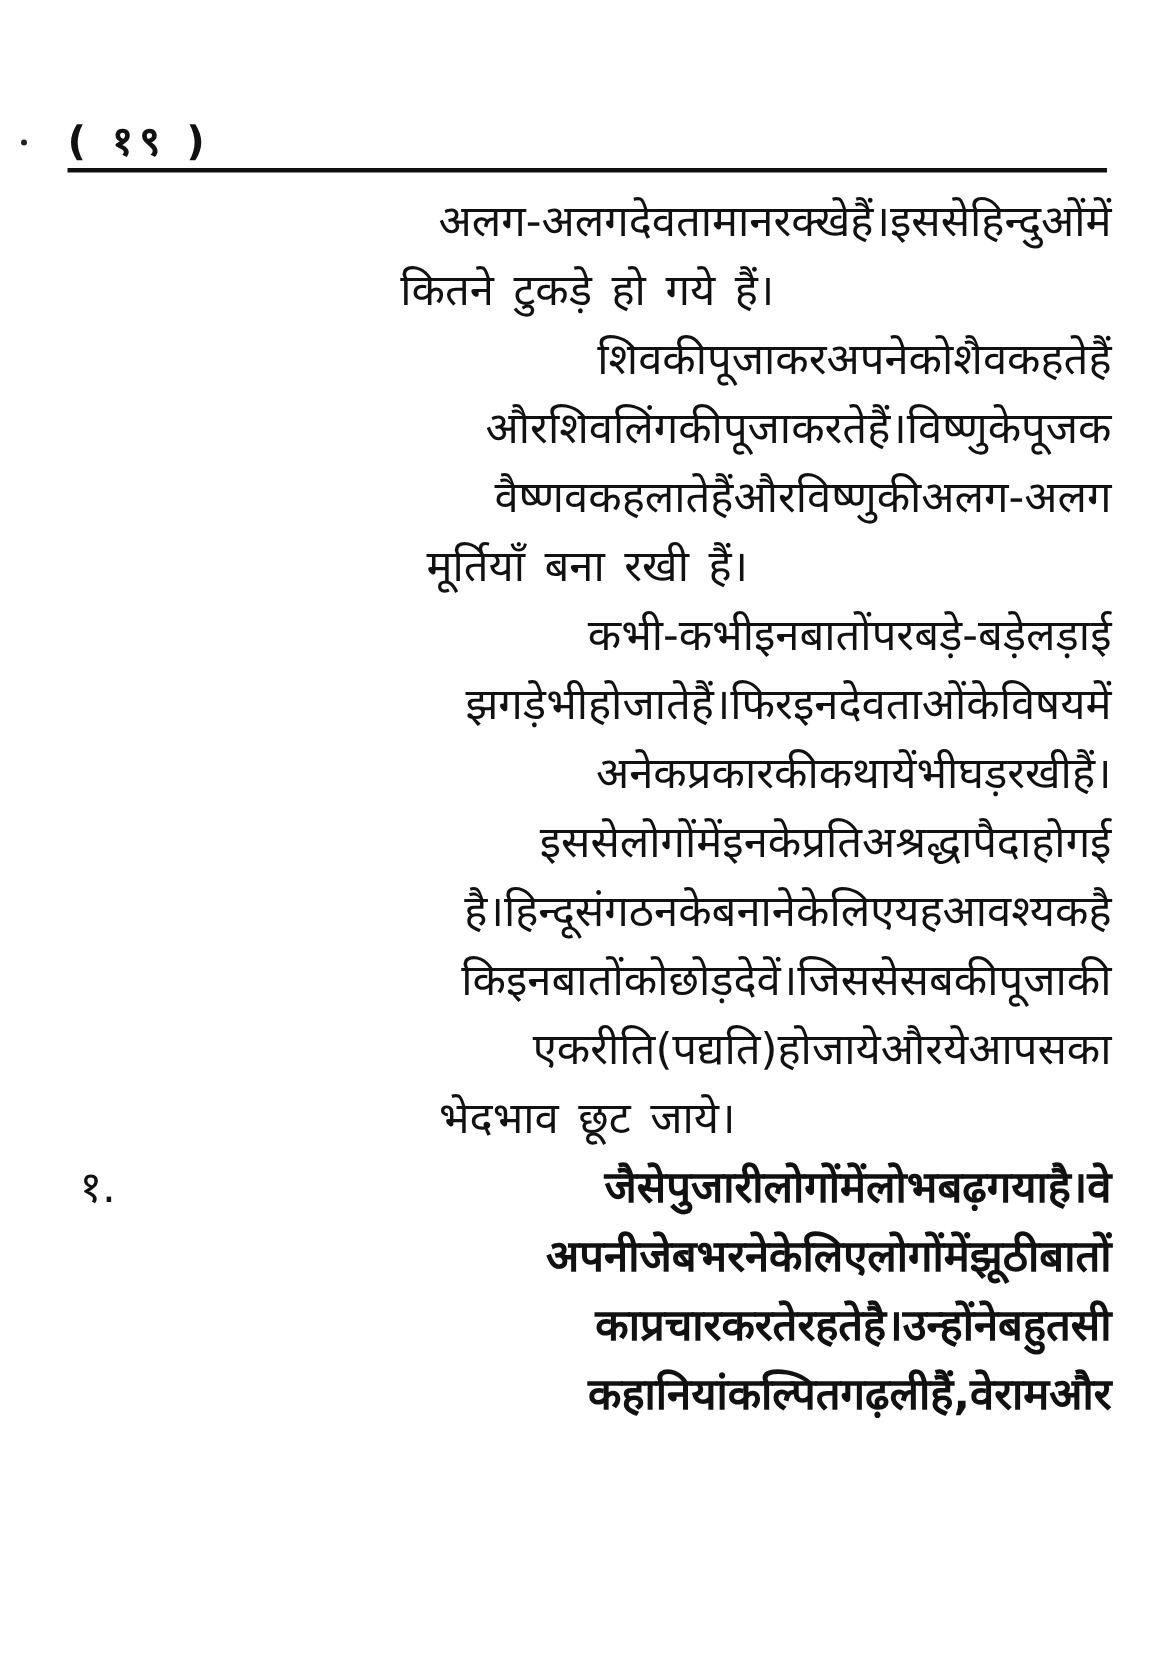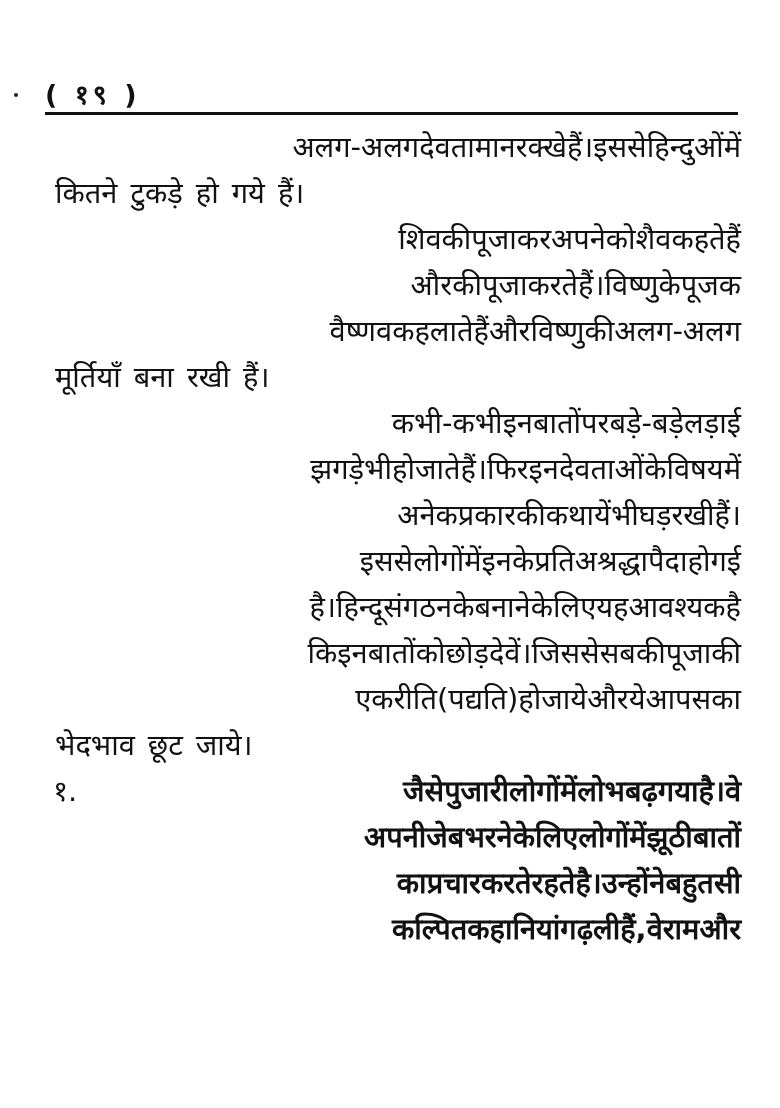--- a/index.html
+++ b/index.html
@@ -65,21 +65,21 @@
   }
   .line {
     height: 46px;
     line-height: 46px;
     font-size: 29px;
     white-space: nowrap;
     display: flex;
     justify-content: flex-end;
   }
   .line.last {
-    justify-content: flex-start;
+    justify-content: center;
     margin-left: 10px;
   }
   .line.last span.w { margin-right: 13px; }
   .line.indent { padding-left: 198px; }
   .list-item {
     position: relative;
   }
   .list-marker {
     position: absolute;
     left: 8px;
@@ -132,20 +132,21 @@
           <span class="w">पूजा</span>
           <span class="w">कर</span>
           <span class="w">अपने</span>
           <span class="w">को</span>
           <span class="w">शैव</span>
           <span class="w">कहते</span>
           <span class="w">हैं</span>
         </div>
       <div class="line">
           <span class="w">और</span>
+          <span class="w">शिवलिंग</span>
           <span class="w">की</span>
           <span class="w">पूजा</span>
           <span class="w">करते</span>
           <span class="w">हैं।</span>
           <span class="w">विष्णु</span>
           <span class="w">के</span>
           <span class="w">पूजक</span>
         </div>
       <div class="line">
           <span class="w">वैष्णव</span>
@@ -281,22 +282,22 @@
             <span class="w">का</span>
             <span class="w">प्रचार</span>
             <span class="w">करते</span>
             <span class="w">रहते</span>
             <span class="w">है।</span>
             <span class="w">उन्होंने</span>
             <span class="w">बहुत</span>
             <span class="w">सी</span>
           </div>
         <div class="line">
+            <span class="w">कहानियां</span>
             <span class="w">कल्पित</span>
-            <span class="w">कहानियां</span>
             <span class="w">गढ़</span>
             <span class="w">ली</span>
             <span class="w">हैं,</span>
             <span class="w">वे</span>
             <span class="w">राम</span>
             <span class="w">और</span>
           </div>
       </div>
     </div>
   </div>

